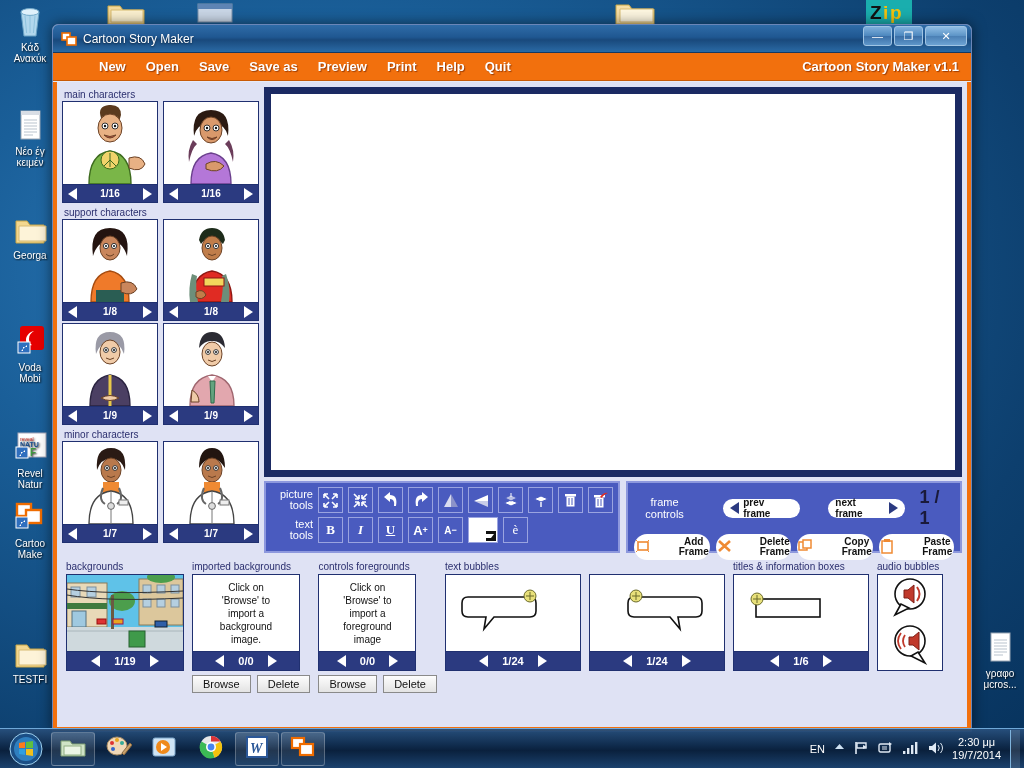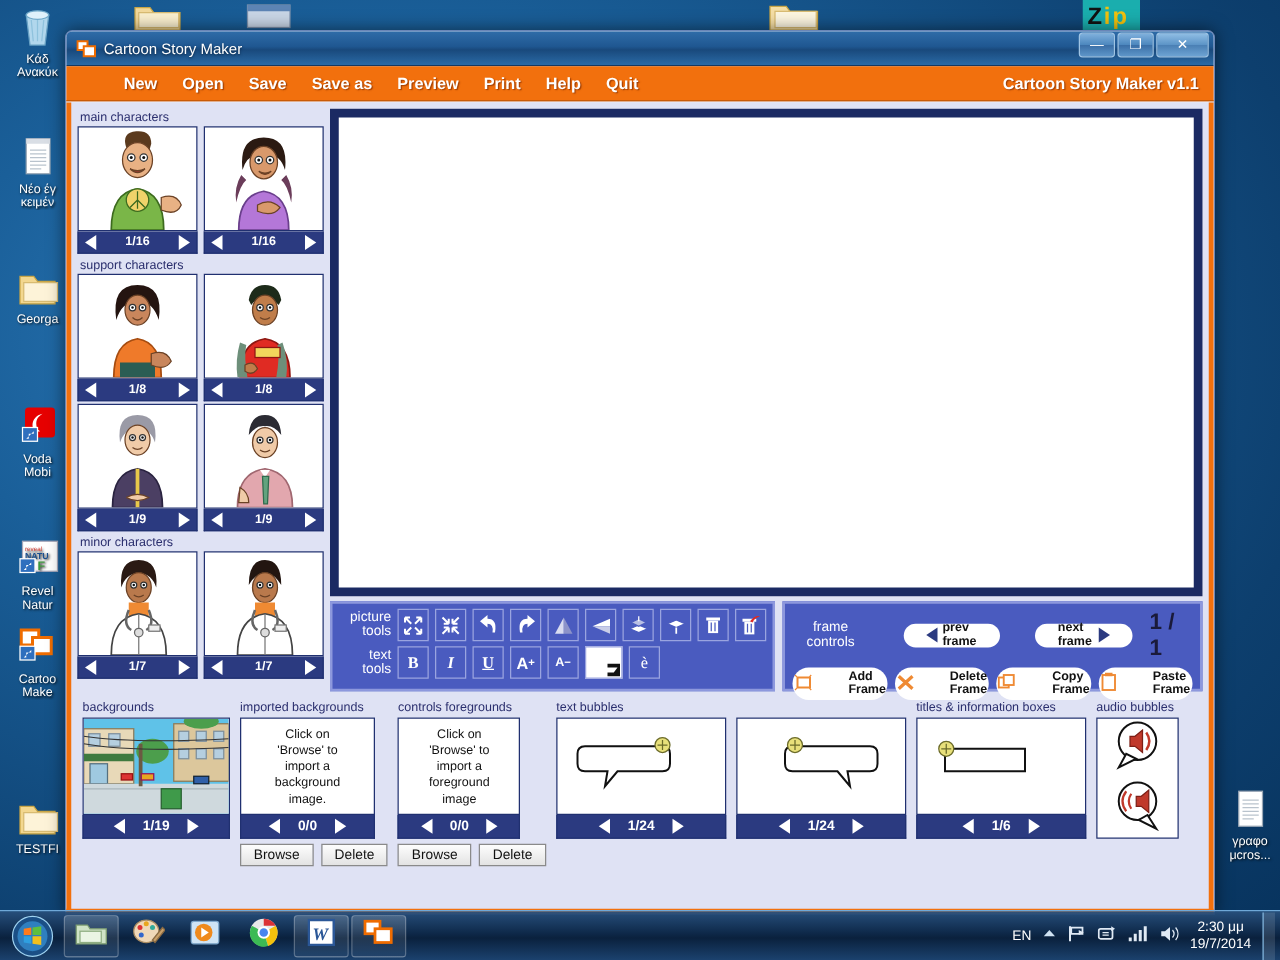--- a/index.html
+++ b/index.html
@@ -126,31 +126,31 @@
 
   #framectl{
     width:336px; background:#4a5bbf; border:2px solid #8d98dd;
     padding:4px 6px;
   }
   .fc-top{ display:flex; align-items:center; gap:8px; }
   .fc-lbl{ color:#fff; font-size:11px; line-height:12px; text-align:center; width:62px; }
   .pill{
     background:#fff; border-radius:11px; height:19px;
     display:flex; align-items:center; justify-content:center; gap:4px;
-    font-size:10px; color:#111; padding:0 18px; font-weight:bold;margin-left:20px;
+    font-size:10px; color:#111; padding:0 7px; font-weight:bold;margin-left:20px;
   }
   .pill.wide{ width:78px; }
   .fcount{ color:#1a1a3a; font-weight:bold; font-size:18px; margin-left:6px; }
   .fc-bot{ display:flex; gap:6px; margin-top:5px; }
   .fbtn{
     flex:1; height:26px; background:#fff; border-radius:13px;
     display:flex; align-items:center; justify-content:center; gap:4px;
     font-size:10px; font-weight:bold; color:#111; line-height:10px;
   }
-  .fbtn .lbl{ text-align:left;padding-left:24px; }
+  .fbtn .lbl{ text-align:center;padding-left:24px; }
 
   
   #lower{ display:flex; gap:8px; margin-top:8px; padding-left:4px; }
   .lpanel .lbl{ font-size:10px; color:#2b2f6e; margin-bottom:2px; }
   .thumb{ background:#fff; border:1px solid #203070; position:relative; overflow:hidden; }
   .navbar{
     height:19px; background:#2b3a80; display:flex; align-items:center;
     justify-content:center; gap:14px; color:#fff; font-size:11px; font-weight:bold;
     border:1px solid #203070; border-top:0;text-align:center;
   }

